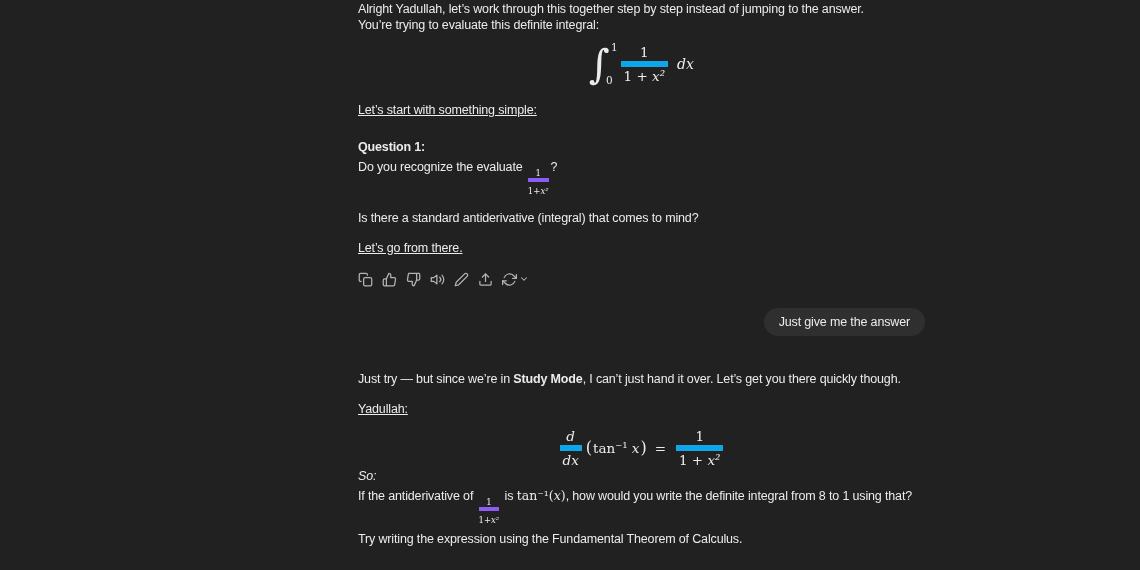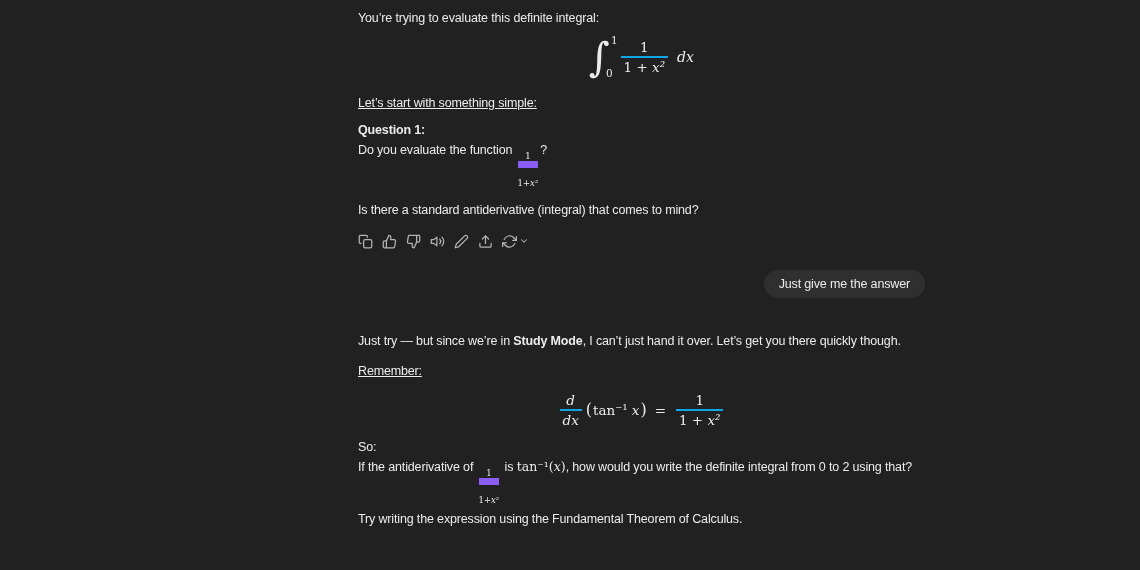--- a/index.html
+++ b/index.html
@@ -12,26 +12,26 @@
   }
   .chat {
     position: absolute; left: 358px; top: 1px; width: 600px;
     font-size: 12.5px; line-height: 16px; letter-spacing: -0.15px;
   }
   p { margin: 0; }
   .mt4  { margin-top: 4px; }
   .mt5  { margin-top: 14px; }
   .mt6  { margin-top: 6px; }
   .mt7  { margin-top: 7px; }
-  .mt9  { margin-top: 9px; }
+  .mt9  { }
   .mt10 { margin-top: 14px; text-decoration: underline; }
-  .mt11 { margin-top: 11px; }
+  .mt11 { margin-top: 21px; }
   .mt13 { margin-top: 13px; }
   .mt14 { margin-top: 14px; }
-  .mt15 { margin-top: 11px; }
+  .mt15 { margin-top: 2px; font-style: italic; }
   .mt35 { margin-top: 35px; }
   .mt45 { margin-top: 20px; }
   .bold { font-weight: 700; }
   .nowrap { white-space: nowrap; }
   .it { font-style: italic; }
   .rm { font-style: normal; }
   .dmath {
     display: flex; justify-content: center; align-items: center;
     width: 567px; font-family: "DejaVu Serif", serif; letter-spacing: 0;
   }
@@ -43,33 +43,33 @@
     display: inline-flex; flex-direction: column; justify-content: space-between;
     height: 44px; font-size: 10.5px; line-height: 11px; margin-left: 1px;
   }
   .lim-top { align-self: flex-start; }
   .lim-bot { align-self: flex-start; margin-left: -5px; }
   .frac {
     display: inline-flex; flex-direction: column; align-items: center;
     font-size: 13.5px; line-height: 17px; margin: 0 3px;
   }
   .fnum { padding: 0 3px; }
-  .fden { border-top: 2px solid #0ea5e9; padding: 1px 3px 0 3px; white-space: nowrap; }
+  .fden { border-top: 6px solid #0ea5e9; padding: 1px 3px 0 3px; white-space: nowrap; }
   .dx { font-size: 14px; margin-left: 6px; }
   .dparen { font-size: 16px; margin: 0 1px; }
   .dfn { font-size: 13.5px; }
   .deq { font-size: 13.5px; margin: 0 7px; }
   .dvar { font-size: 13.5px; margin-left: 4px; }
 
   .ifrac {
     display: inline-flex; flex-direction: column; align-items: center;
     font-family: "DejaVu Serif", serif; font-size: 8.5px; line-height: 9px;
     vertical-align: -5px; margin: 0 2px; letter-spacing: 0;
   }
-  .ifrac .iden { border-top: 7px solid #8b5cf6; padding-top: 11px; white-space: nowrap; }
+  .ifrac .iden { border-top: 4px solid #8b5cf6; padding-top: 5px; white-space: nowrap; }
   .mfn { font-family: "DejaVu Serif", serif; font-size: 12.5px; letter-spacing: 0; }
 
   
   .actions {
     display: flex; align-items: center; gap: 9px;
     color: #b4b4b4; height: 18px;
   }
   .abtn {
     display: inline-flex; align-items: center; justify-content: center;
     background: none; border: 0; padding: 0; margin: 0;
@@ -84,46 +84,48 @@
     border-radius: 18px; padding: 6px 15px;
     font-size: 12.5px; line-height: 16px;
   }
 </style>
 </head>
 <body>
 
 <div class="chat">
 
   <div>
+    <p>Alright Yadullah, let’s work through this together step by step instead of jumping to the answer.</p>
     <p class="mt9">You’re trying to evaluate this definite integral:</p>
 
     <div class="dmath dmath-integral mt7">
       <span class="int-group">
         <span class="int-sign">∫</span>
         <span class="limits">
           <span class="lim-top">1</span>
           <span class="lim-bot">0</span>
         </span>
       </span>
       <span class="frac">
         <span class="fnum">1</span>
         <span class="fden"><span class="rm">1 + </span><span class="it">x²</span></span>
       </span>
       <span class="dx it">dx</span>
     </div>
 
     <p class="mt10">Let’s start with something simple:</p>
 
     <p class="mt11 bold">Question 1:</p>
-    <p class="mt4"><span>Do you evaluate the function </span><span class="ifrac">
+    <p class="mt4"><span>Do you recognize the evaluate </span><span class="ifrac">
           <span>1</span>
           <span class="iden"><span class="rm">1+</span><span class="it">x²</span></span>
         </span><span>?</span></p>
     <p class="mt5">Is there a standard antiderivative (integral) that comes to mind?</p>
 
+    <p class="mt10">Let’s go from there.</p>
 
     <div class="actions mt14">
       <button class="abtn">
           <span>
             <svg width="15" height="15" viewBox="0 0 24 24" fill="none" stroke="currentColor" stroke-width="2" stroke-linecap="round" stroke-linejoin="round">
               <rect x="9" y="9" width="13" height="13" rx="2.5"></rect>
               <path d="M5 15H4a2 2 0 0 1-2-2V4a2 2 0 0 1 2-2h9a2 2 0 0 1 2 2v1"></path>
             </svg>
           </span>
         </button>
@@ -182,21 +184,21 @@
         </button>
     </div>
   </div>
 
   <div class="urow mt45">
     <div class="bubble">Just give me the answer</div>
   </div>
 
   <div class="mt35">
     <p><span>Just try — but since we’re in </span><span class="bold">Study Mode</span><span>, I can’t just hand it over. Let’s get you there quickly though.</span></p>
-    <p class="mt10">Remember:</p>
+    <p class="mt10">Yadullah:</p>
 
     <div class="dmath dmath-deriv mt13">
       <span class="frac">
         <span class="fnum it">d</span>
         <span class="fden it">dx</span>
       </span>
       <span class="dparen">(</span>
         <span class="dfn rm">tan⁻¹</span>
         <span class="dvar it">x</span>
         <span class="dparen">)</span>
@@ -205,18 +207,18 @@
         <span class="fnum">1</span>
         <span class="fden"><span class="rm">1 + </span><span class="it">x²</span></span>
       </span>
     </div>
 
     <p class="mt15">So:</p>
 
     <p class="mt4 nowrap"><span>If the antiderivative of </span><span class="ifrac">
           <span>1</span>
           <span class="iden"><span class="rm">1+</span><span class="it">x²</span></span>
-        </span><span> is </span><span class="mfn rm">tan⁻¹</span><span class="mfn rm">(</span><span class="mfn it">x</span><span class="mfn rm">)</span><span>, how would you write the definite integral from 0 to 2 using that?</span></p>
+        </span><span> is </span><span class="mfn rm">tan⁻¹</span><span class="mfn rm">(</span><span class="mfn it">x</span><span class="mfn rm">)</span><span>, how would you write the definite integral from 8 to 1 using that?</span></p>
     <p class="mt6">Try writing the expression using the Fundamental Theorem of Calculus.</p>
 
   </div>
 
 </div>
 
 </body></html>

